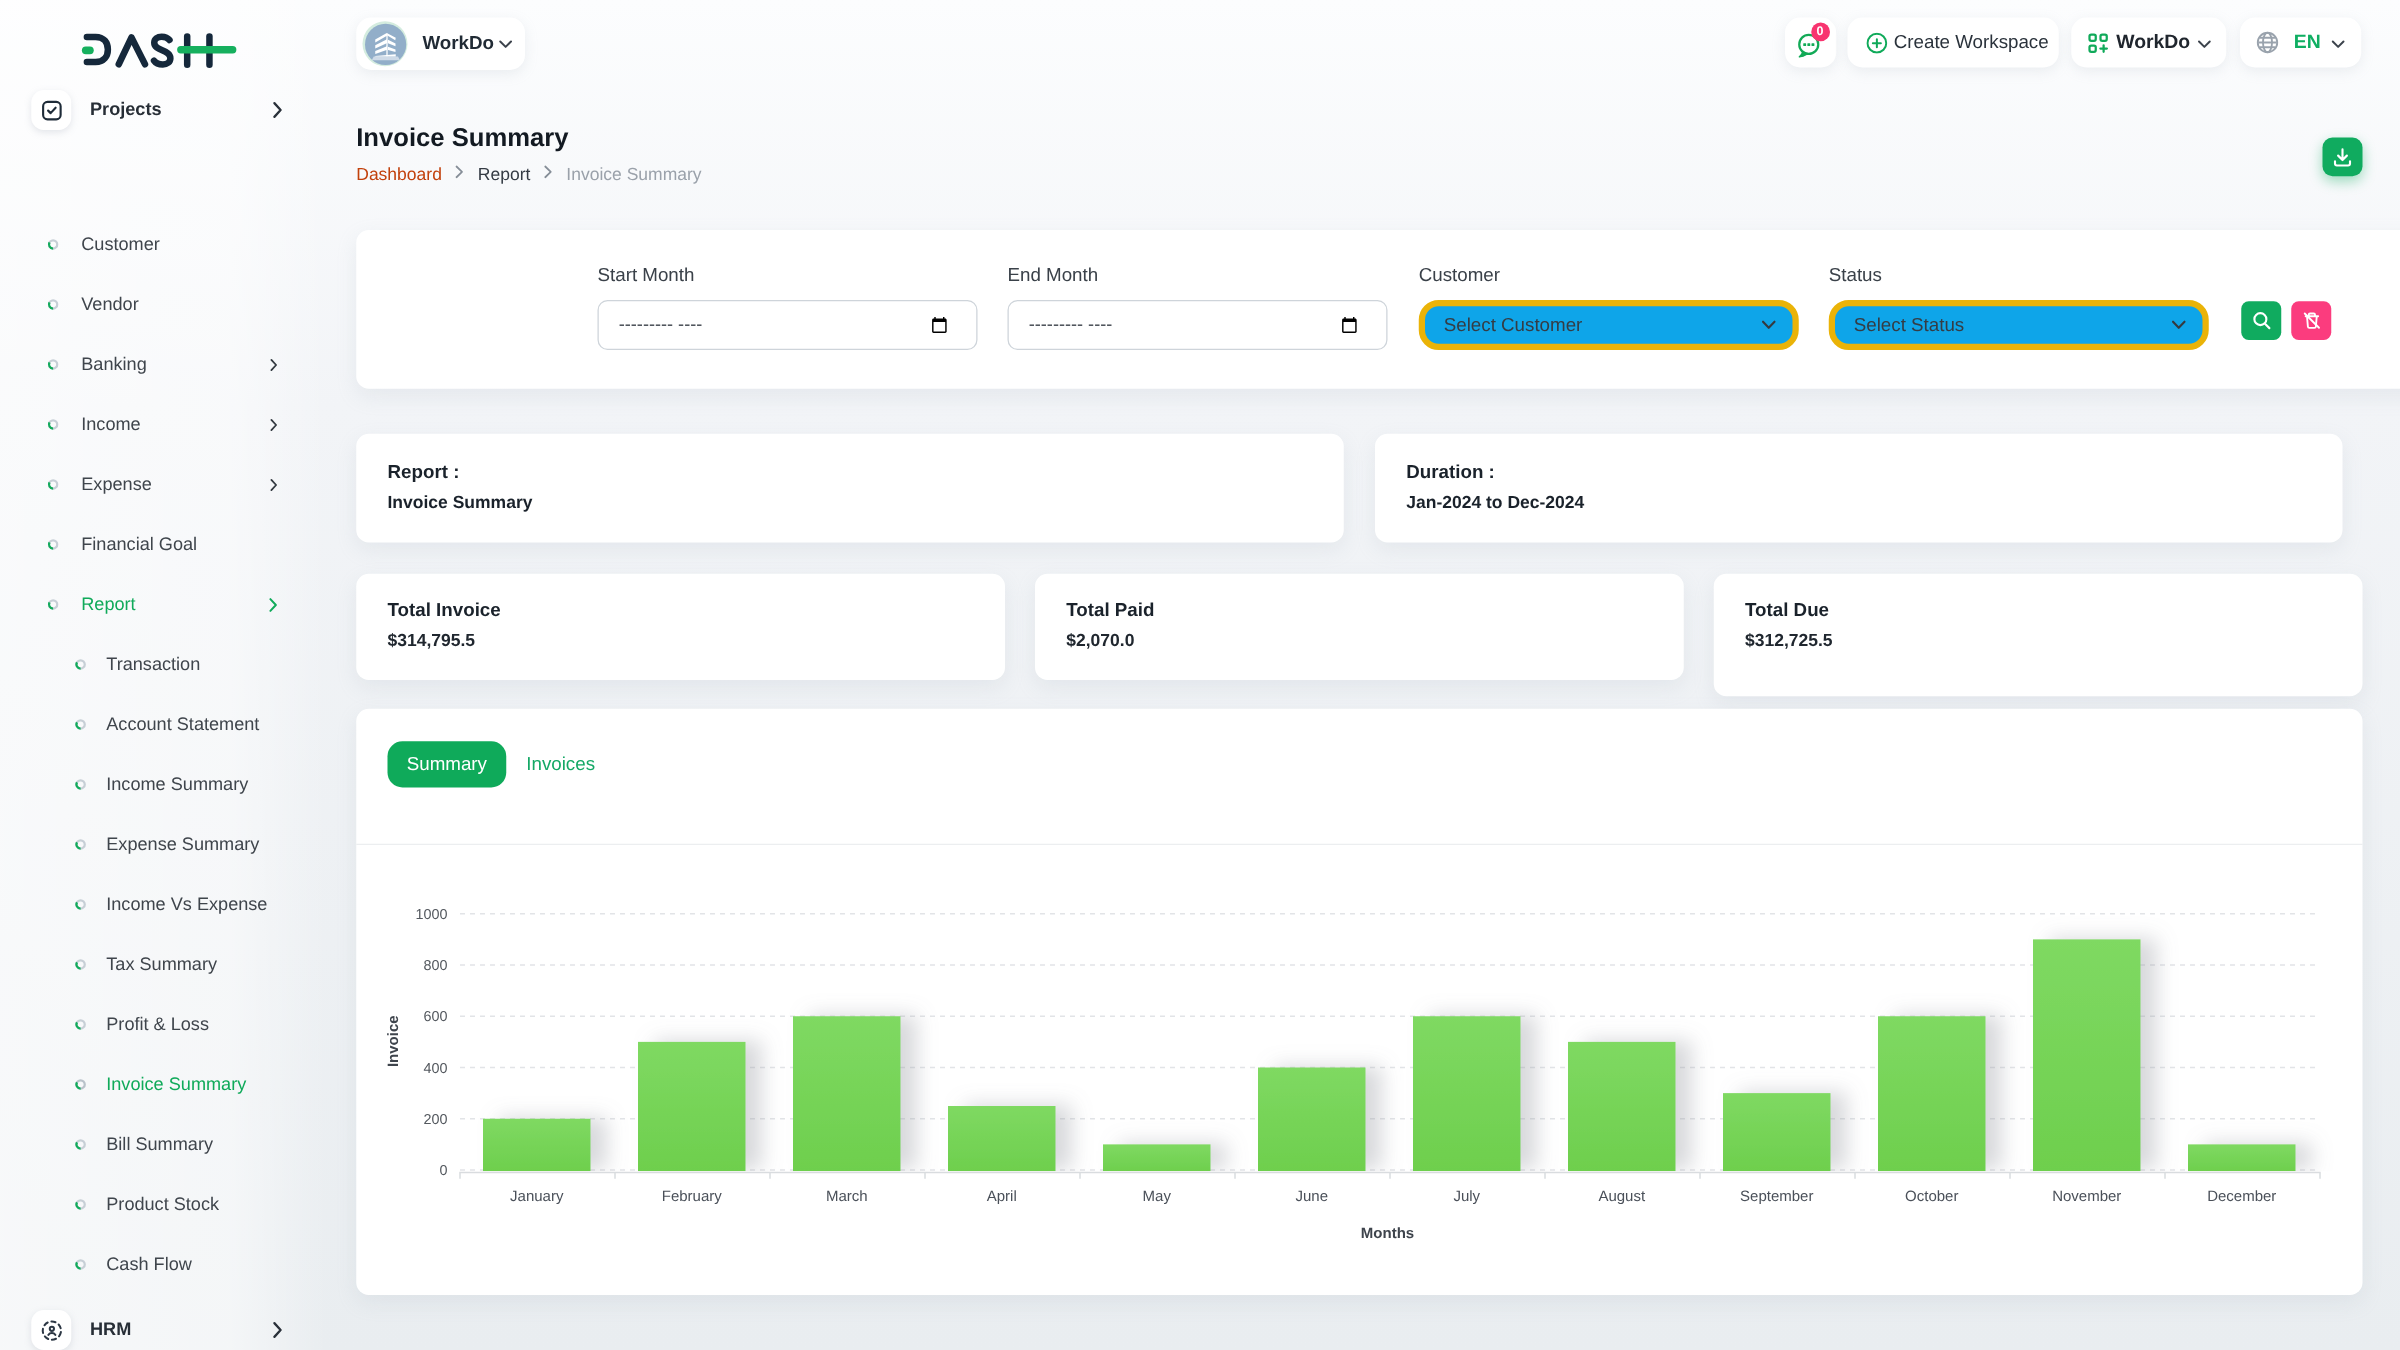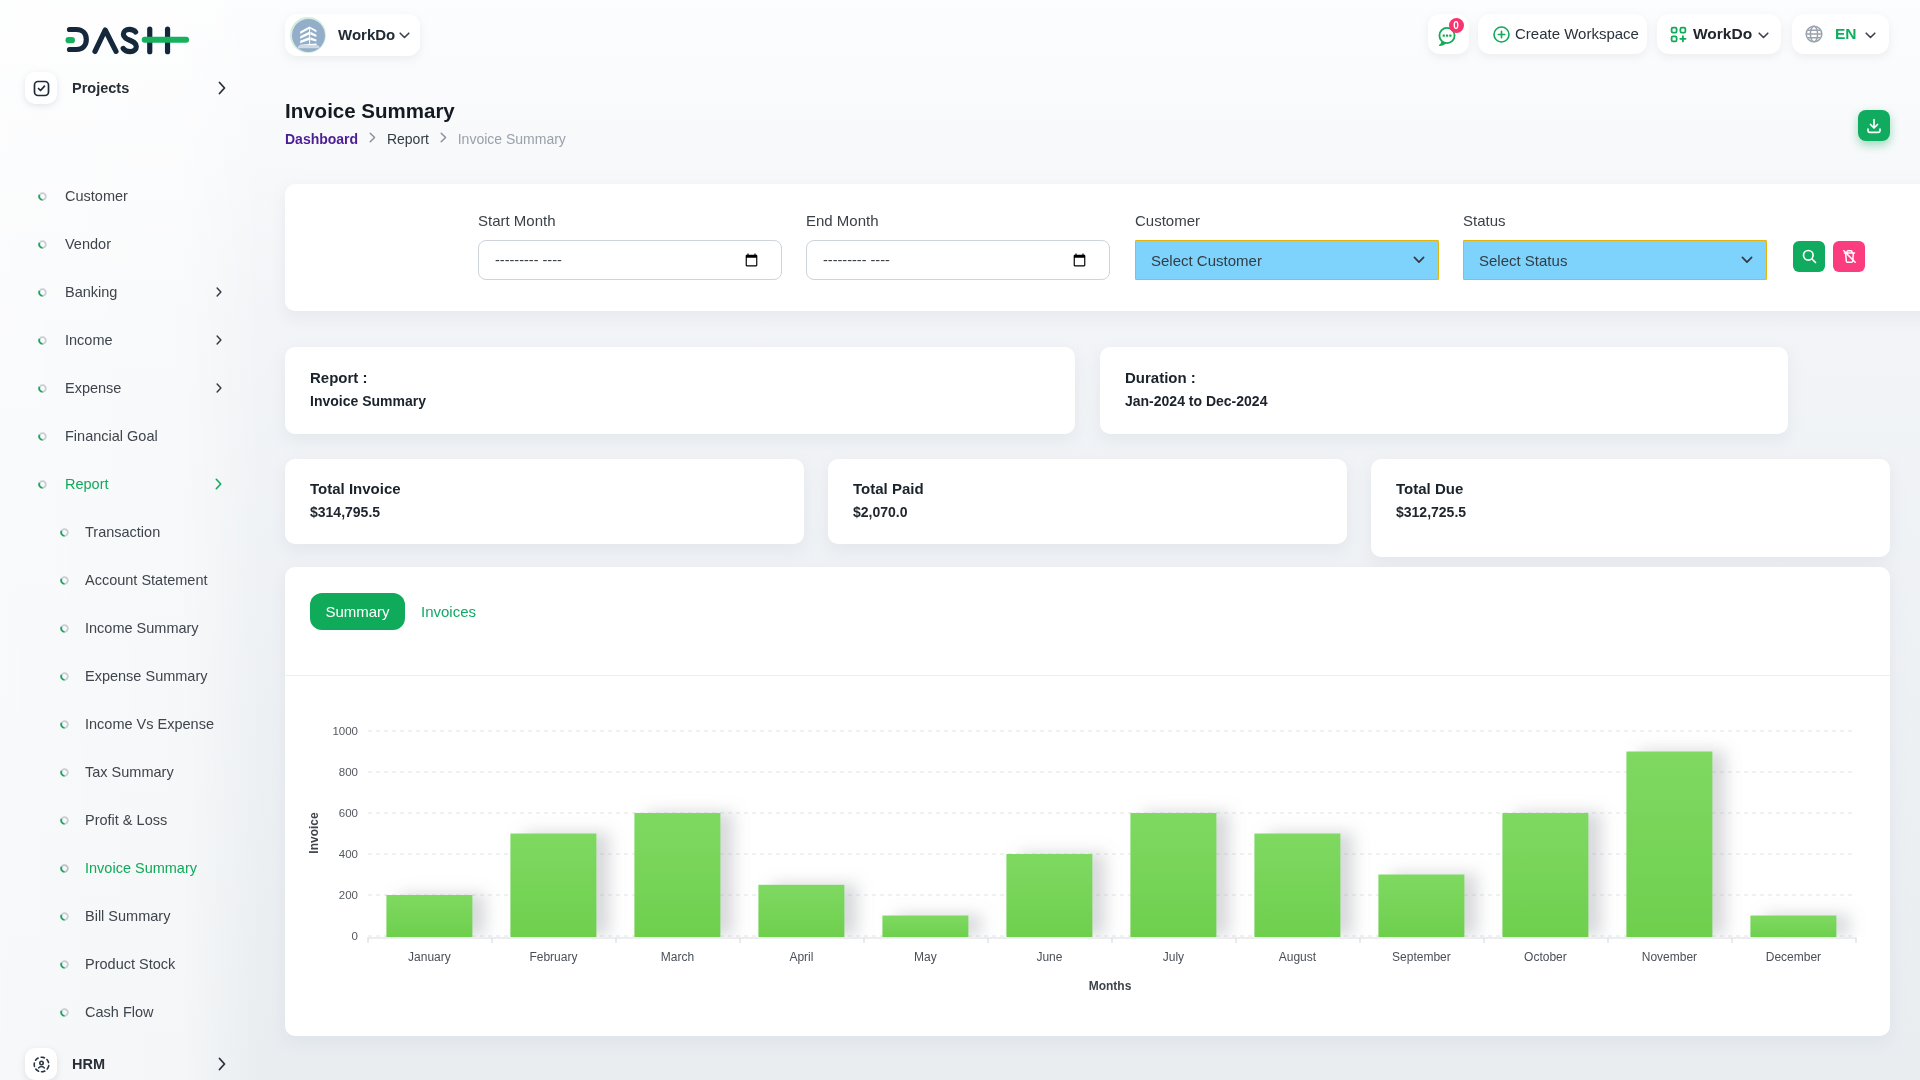--- a/index.html
+++ b/index.html
@@ -22,21 +22,21 @@
 .green{color:#10aa5a !important;}
 
 .wbtn{position:absolute;background:#fff;border-radius:12px;box-shadow:0 3px 10px rgba(160,170,185,.18);}
 
 .card{position:absolute;background:#fff;border-radius:10px;box-shadow:0 6px 16px rgba(160,172,188,.16);}
 .lbl{font-size:15px;color:#3a4149;}
 .fld{position:absolute;height:40px;border:1px solid #ced4da;border-radius:8px;background:#fff;font-size:15px;color:#353c44;}
 input[type=month]{padding:0 20px 0 15px;font-family:"Liberation Sans",sans-serif;width:100%;height:100%;border:none;outline:none;border-radius:8px;font-size:15px;color:transparent;background:transparent;}
 .ph{position:absolute;left:16px;top:50%;transform:translateY(-50%);font-size:14.5px;color:#3d434b;pointer-events:none;white-space:pre;}
 select{appearance:none;-webkit-appearance:none;width:100%;height:100%;border:none;outline:none;padding:0 15px;font-family:"Liberation Sans",sans-serif;font-size:15px;color:#353c44;background:transparent;border-radius:8px;}
-.selwrap{position:absolute;height:40px;border:1px solid #eab308;border-radius:1px;background:#7dd3fc;}
+.selwrap{position:absolute;height:40px;border:5px solid #eab308;border-radius:16px;background:#0ea5e9;}
 .selwrap svg{position:absolute;right:13px;top:50%;transform:translateY(-50%);pointer-events:none;}
 .sqbtn{position:absolute;width:32px;height:31px;border-radius:6px;display:flex;align-items:center;justify-content:center;}
 </style>
 </head>
 <body>
 
 <div class="sidebar">
 
   <svg class="abs" style="left:64px;top:24px" width="128" height="32" viewBox="0 0 128 32">
     <g fill="none" stroke="#15283b" stroke-width="5.2" stroke-linecap="round" stroke-linejoin="round">
@@ -282,21 +282,21 @@
     <path d="M1.6 9 h14.8 M2.6 5.2 h12.8 M2.6 12.8 h12.8"></path>
   </svg>
   <span class="abs" style="left:43px;top:11px;font-size:15.5px;color:#0fae62;font-weight:700;">EN</span>
   <svg class="abs" style="right:13px;top:18px;" width="11" height="7" viewBox="0 0 11 7" fill="none" stroke="#3c434c" stroke-width="1.6" stroke-linecap="round" stroke-linejoin="round">
       <path d="M1.2 1.2 L5.5 5.5 L9.8 1.2"></path>
     </svg>
 </div>
 
 <div class="abs" style="left:285px;top:99px;font-size:20.5px;font-weight:700;color:#131a22;">Invoice Summary</div>
 <div class="abs" style="left:285px;top:131px;font-size:14px;color:#7d858f;">
-  <span style="color:#4c1d95;font-weight:bold;">Dashboard</span>
+  <span style="color:#c2410c;">Dashboard</span>
   <svg style="margin:0 7px 1px" width="7" height="11" viewBox="0 0 7 11" fill="none" stroke="#868e98" stroke-width="1.4" stroke-linecap="round" stroke-linejoin="round">
       <path d="M1.2 1.2 L5.6 5.5 L1.2 9.8"></path>
     </svg>
   <span style="color:#343b44;">Report</span>
   <svg style="margin:0 7px 1px" width="7" height="11" viewBox="0 0 7 11" fill="none" stroke="#868e98" stroke-width="1.4" stroke-linecap="round" stroke-linejoin="round">
       <path d="M1.2 1.2 L5.6 5.5 L1.2 9.8"></path>
     </svg>
   <span style="color:#9aa1aa;">Invoice Summary</span>
 </div>
 
@@ -337,21 +337,21 @@
       <path d="M2.5 4 h10 M5 4 V2.8 a1 1 0 0 1 1-1 h3 a1 1 0 0 1 1 1 V4 M3.6 4 l.7 8.2 a1.2 1.2 0 0 0 1.2 1.1 h4 a1.2 1.2 0 0 0 1.2-1.1 L11.4 4"></path>
       <path d="M1.8 1.8 L13.2 13.2"></path>
     </svg>
   </div>
 </div>
 
 <div class="card" style="left:285px;top:347px;width:790px;height:87px;">
   <div class="abs" style="left:25px;top:22px;font-size:15px;font-weight:700;color:#1a222b;">Report :</div>
   <div class="abs" style="left:25px;top:46px;font-size:14px;font-weight:700;color:#1a222b;">Invoice Summary</div>
 </div>
-<div class="card" style="left:1100px;top:347px;width:688px;height:87px;">
+<div class="card" style="left:1100px;top:347px;width:774px;height:87px;">
   <div class="abs" style="left:25px;top:22px;font-size:15px;font-weight:700;color:#1a222b;">Duration :</div>
   <div class="abs" style="left:25px;top:46px;font-size:14px;font-weight:700;color:#1a222b;">Jan-2024 to Dec-2024</div>
 </div>
 
 <div class="card" style="left:285px;top:459px;width:519px;height:85px;">
   <div class="abs" style="left:25px;top:21px;font-size:15px;font-weight:700;color:#1a222b;">Total Invoice</div>
   <div class="abs" style="left:25px;top:45px;font-size:14px;font-weight:600;color:#20272f;">$314,795.5</div>
 </div>
 <div class="card" style="left:828px;top:459px;width:519px;height:85px;">
   <div class="abs" style="left:25px;top:21px;font-size:15px;font-weight:700;color:#1a222b;">Total Paid</div>

